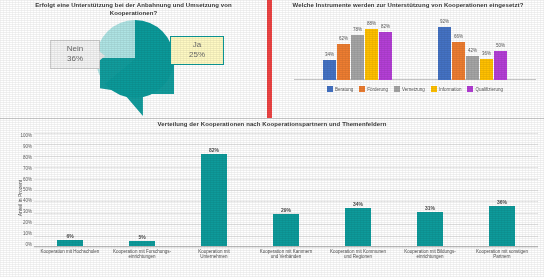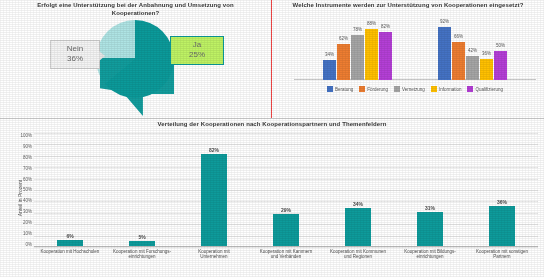--- a/index.html
+++ b/index.html
@@ -12,21 +12,21 @@
     position:relative;
   }
   .page{
     width:544px;height:277px;position:relative;
     box-sizing:border-box;
     display:grid;
     grid-template-columns:272px 272px;
     grid-template-rows:118px 159px;
   }
   .panel{position:relative;box-sizing:border-box;overflow:hidden;}
-  .panel.tl{border-right:1px solid #ef4444;}
+  .panel.tl{border-right:5px solid #ef4444;}
   .panel.bottom{grid-column:1 / span 2;border-top:1px solid #cfcfcf;}
 
   .ptitle{
     position:absolute;left:0;right:0;top:2px;
     text-align:center;
     font-size:6px;line-height:7.5px;
     font-weight:bold;color:#3a3a3a;
     padding:0 16px;
     letter-spacing:.1px;
   }
@@ -54,21 +54,21 @@
     opacity:.97;
   }
   .callout{
     position:absolute;
     background:#f4f4f4;border:1px solid #cfcfcf;
     font-size:8px;line-height:10px;text-align:center;
     color:#6b6b6b;padding:3px 6px 4px;
   }
   .callout .v{display:block;}
   .callout.nein{left:50px;top:24px;width:36px;}
-  .callout.ja{left:170px;top:20px;width:40px;border-color:#0b9a9a;background:#bef264;color:#6b6b6b;}
+  .callout.ja{left:170px;top:20px;width:40px;border-color:#0b9a9a;background:#fef9c3;color:#6b6b6b;}
   .callout.ja .tail{
     position:absolute;left:-7px;top:12px;width:0;height:0;
     border-top:5px solid transparent;border-bottom:5px solid transparent;
     border-right:7px solid #0b9a9a;
   }
   .callout.nein .tail{
     position:absolute;right:-6px;top:10px;width:0;height:0;
     border-top:5px solid transparent;border-bottom:5px solid transparent;
     border-left:6px solid #e6e6e6;
   }

